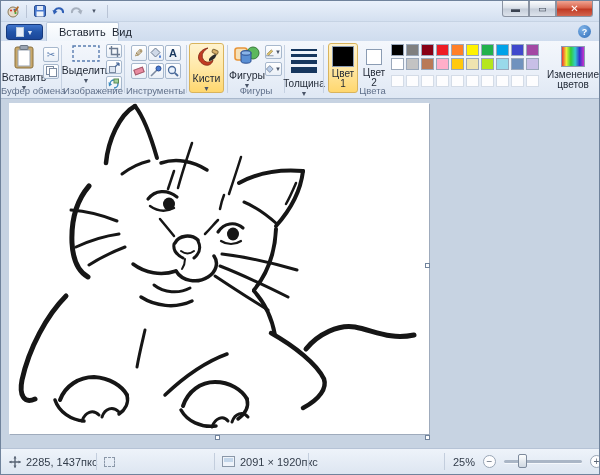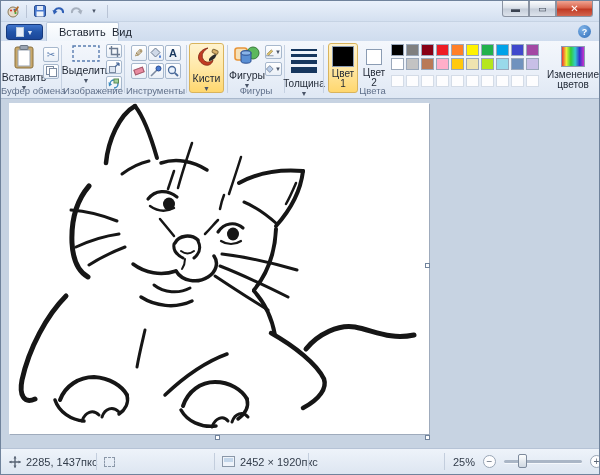--- a/index.html
+++ b/index.html
@@ -428,21 +428,21 @@
     <div class="sb-sep" style="left:95px;"></div>
     <div class="sb-item" style="left:103px;">
       <span style="display:block;width:11px;height:10px;border:1px dashed #8a97a8;"></span>
     </div>
     <div class="sb-sep" style="left:213px;"></div>
     <div class="sb-item" style="left:221px;">
       <svg width="13" height="11" viewBox="0 0 13 11">
           <rect x="0.5" y="0.5" width="12" height="10" fill="#eef3fa" stroke="#8a97a8"></rect>
           <rect x="2" y="2" width="9" height="4" fill="#c3d6ea"></rect>
         </svg>
-      <span>2452 × 1920пкс</span>
+      <span>2091 × 1920пкс</span>
     </div>
     <div class="sb-sep" style="left:307px;"></div>
     <div class="sb-sep" style="left:443px;"></div>
     <div class="sb-item" style="left:452px;gap:8px;">
       <span>25%</span>
       <span class="zbtn">−</span>
       <span class="ztrack">
         <span class="zthumb"></span>
       </span>
       <span class="zbtn">+</span>

